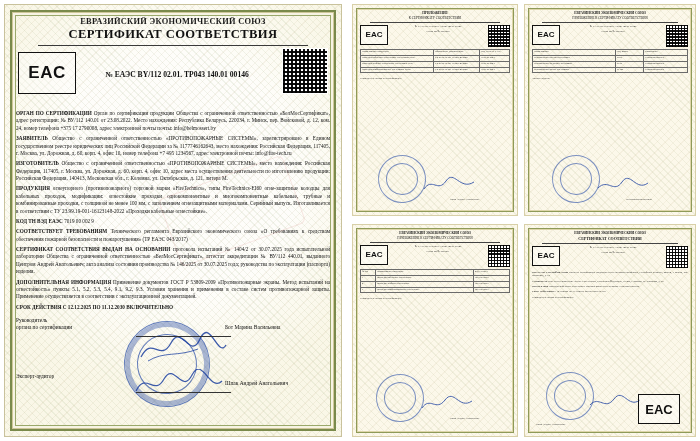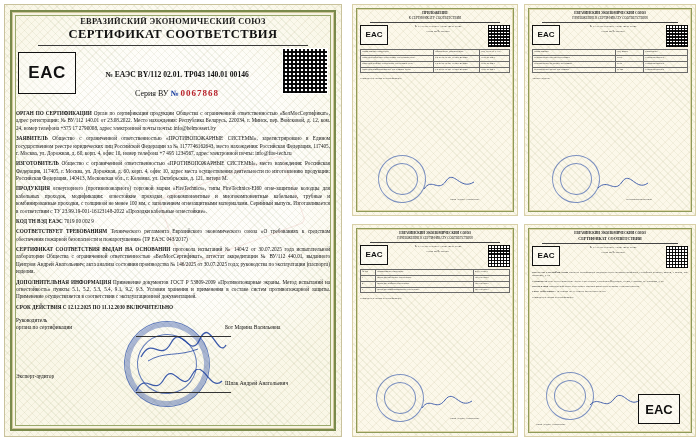--- a/index.html
+++ b/index.html
@@ -170,25 +170,20 @@
       <div class="m-title">ЕВРАЗИЙСКИЙ ЭКОНОМИЧЕСКИЙ СОЮЗ</div>
       <div class="m-title2">СЕРТИФИКАТ СООТВЕТСТВИЯ</div>
       <div class="m-rule"></div>
 
       <div class="head-row">
         <div class="eac-box">
           <span>ЕAC</span>
         </div>
         <div class="qr"></div>
         <div class="m-num">№ ЕАЭС BY/112 02.01. ТР043 140.01 00146</div>
-        <div class="m-series">
-          <span>Серия ВУ</span>
-          <span class="blue">№</span>
-          <span class="red">0067868</span>
-        </div>
       </div>
 
       <div class="body-txt">
         <p class="sect">
           <span class="lbl">ОРГАН ПО СЕРТИФИКАЦИИ</span>
           <span>Орган по сертификации продукции Общества с ограниченной ответственностью «БелМосСертификат», адрес регистрации: № ВУ/112 140.01 от 23.08.2022. Место нахождения: Республика Беларусь, 220034, г. Минск, пер. Войсковой, д. 12, ком. 24, номер телефона +375 17 2790008, адрес электронной почты почты: info@belmossert.by</span>
         </p>
         <p class="sect">
           <span class="lbl">ЗАЯВИТЕЛЬ</span>
           <span>Общество с ограниченной ответственностью «ПРОТИВОПОЖАРНЫЕ СИСТЕМЫ», зарегистрировано в Едином государственном реестре юридических лиц Российской Федерации за № 1177746162643, место нахождения: Российская Федерация, 117405, г. Москва, ул. Дорожная, д. 60, корп. 4, офис 10, номер телефона +7 495 1234567, адрес электронной почты: info@fire-tech.ru</span>

